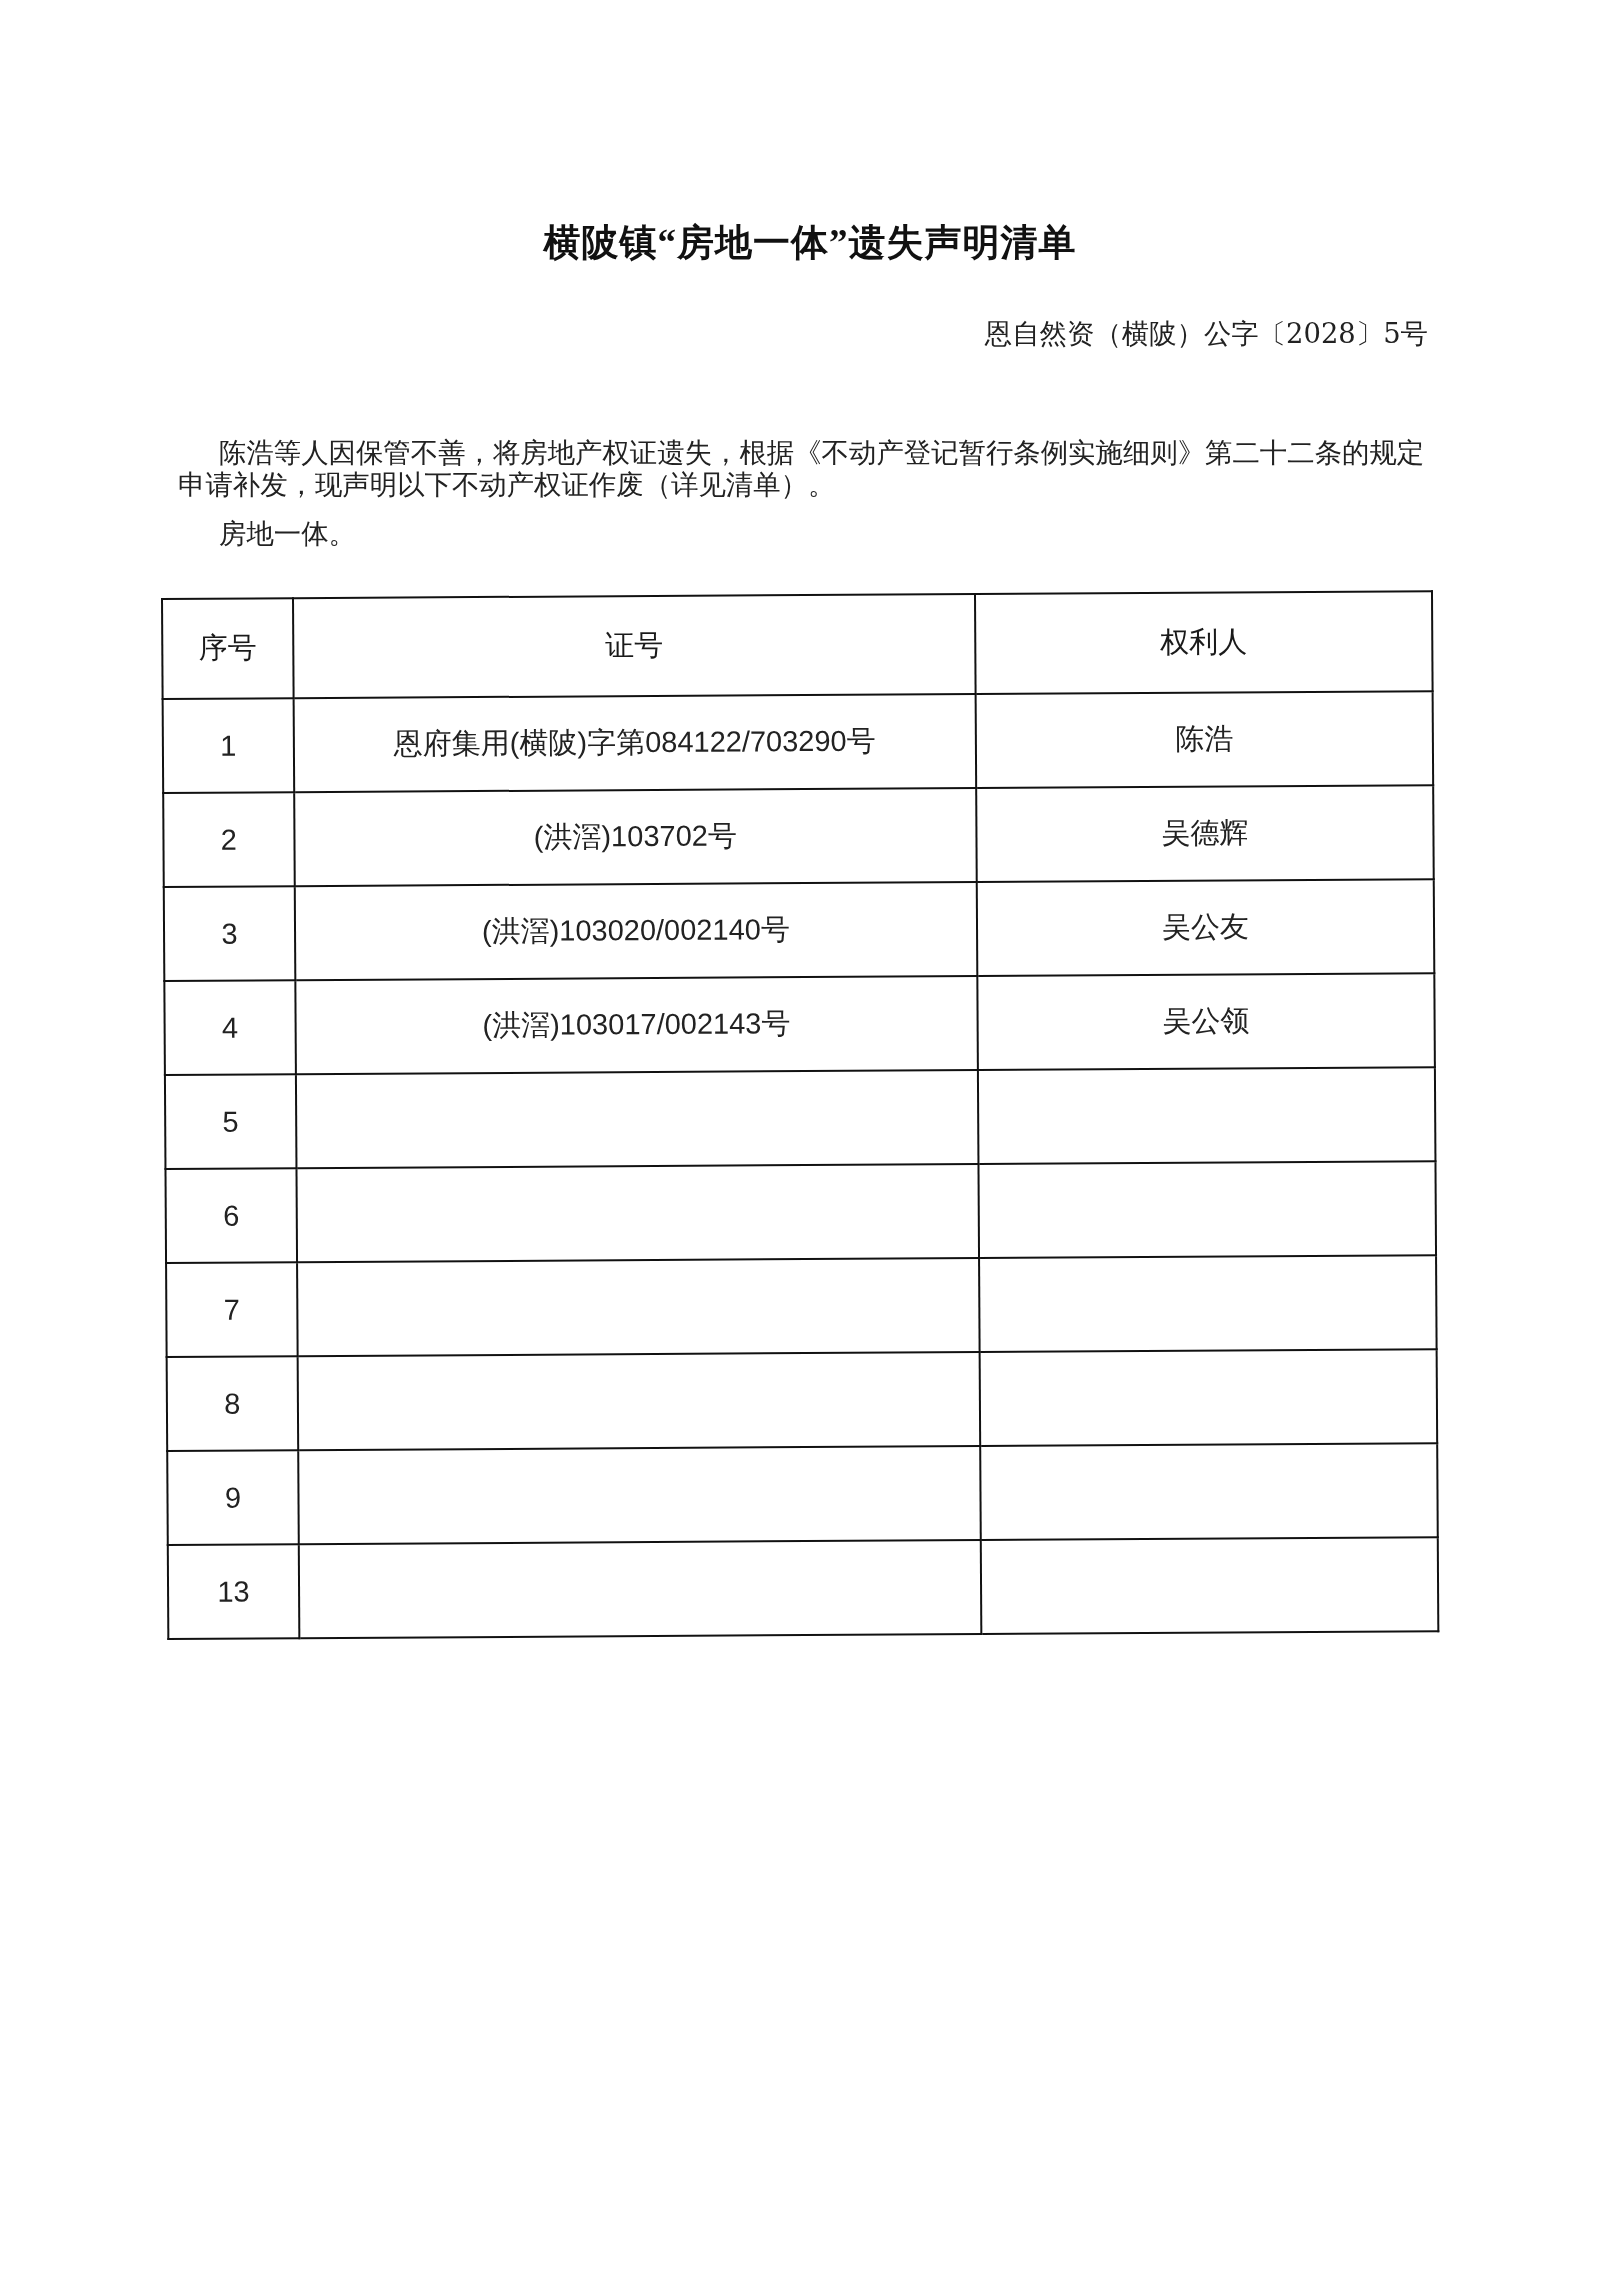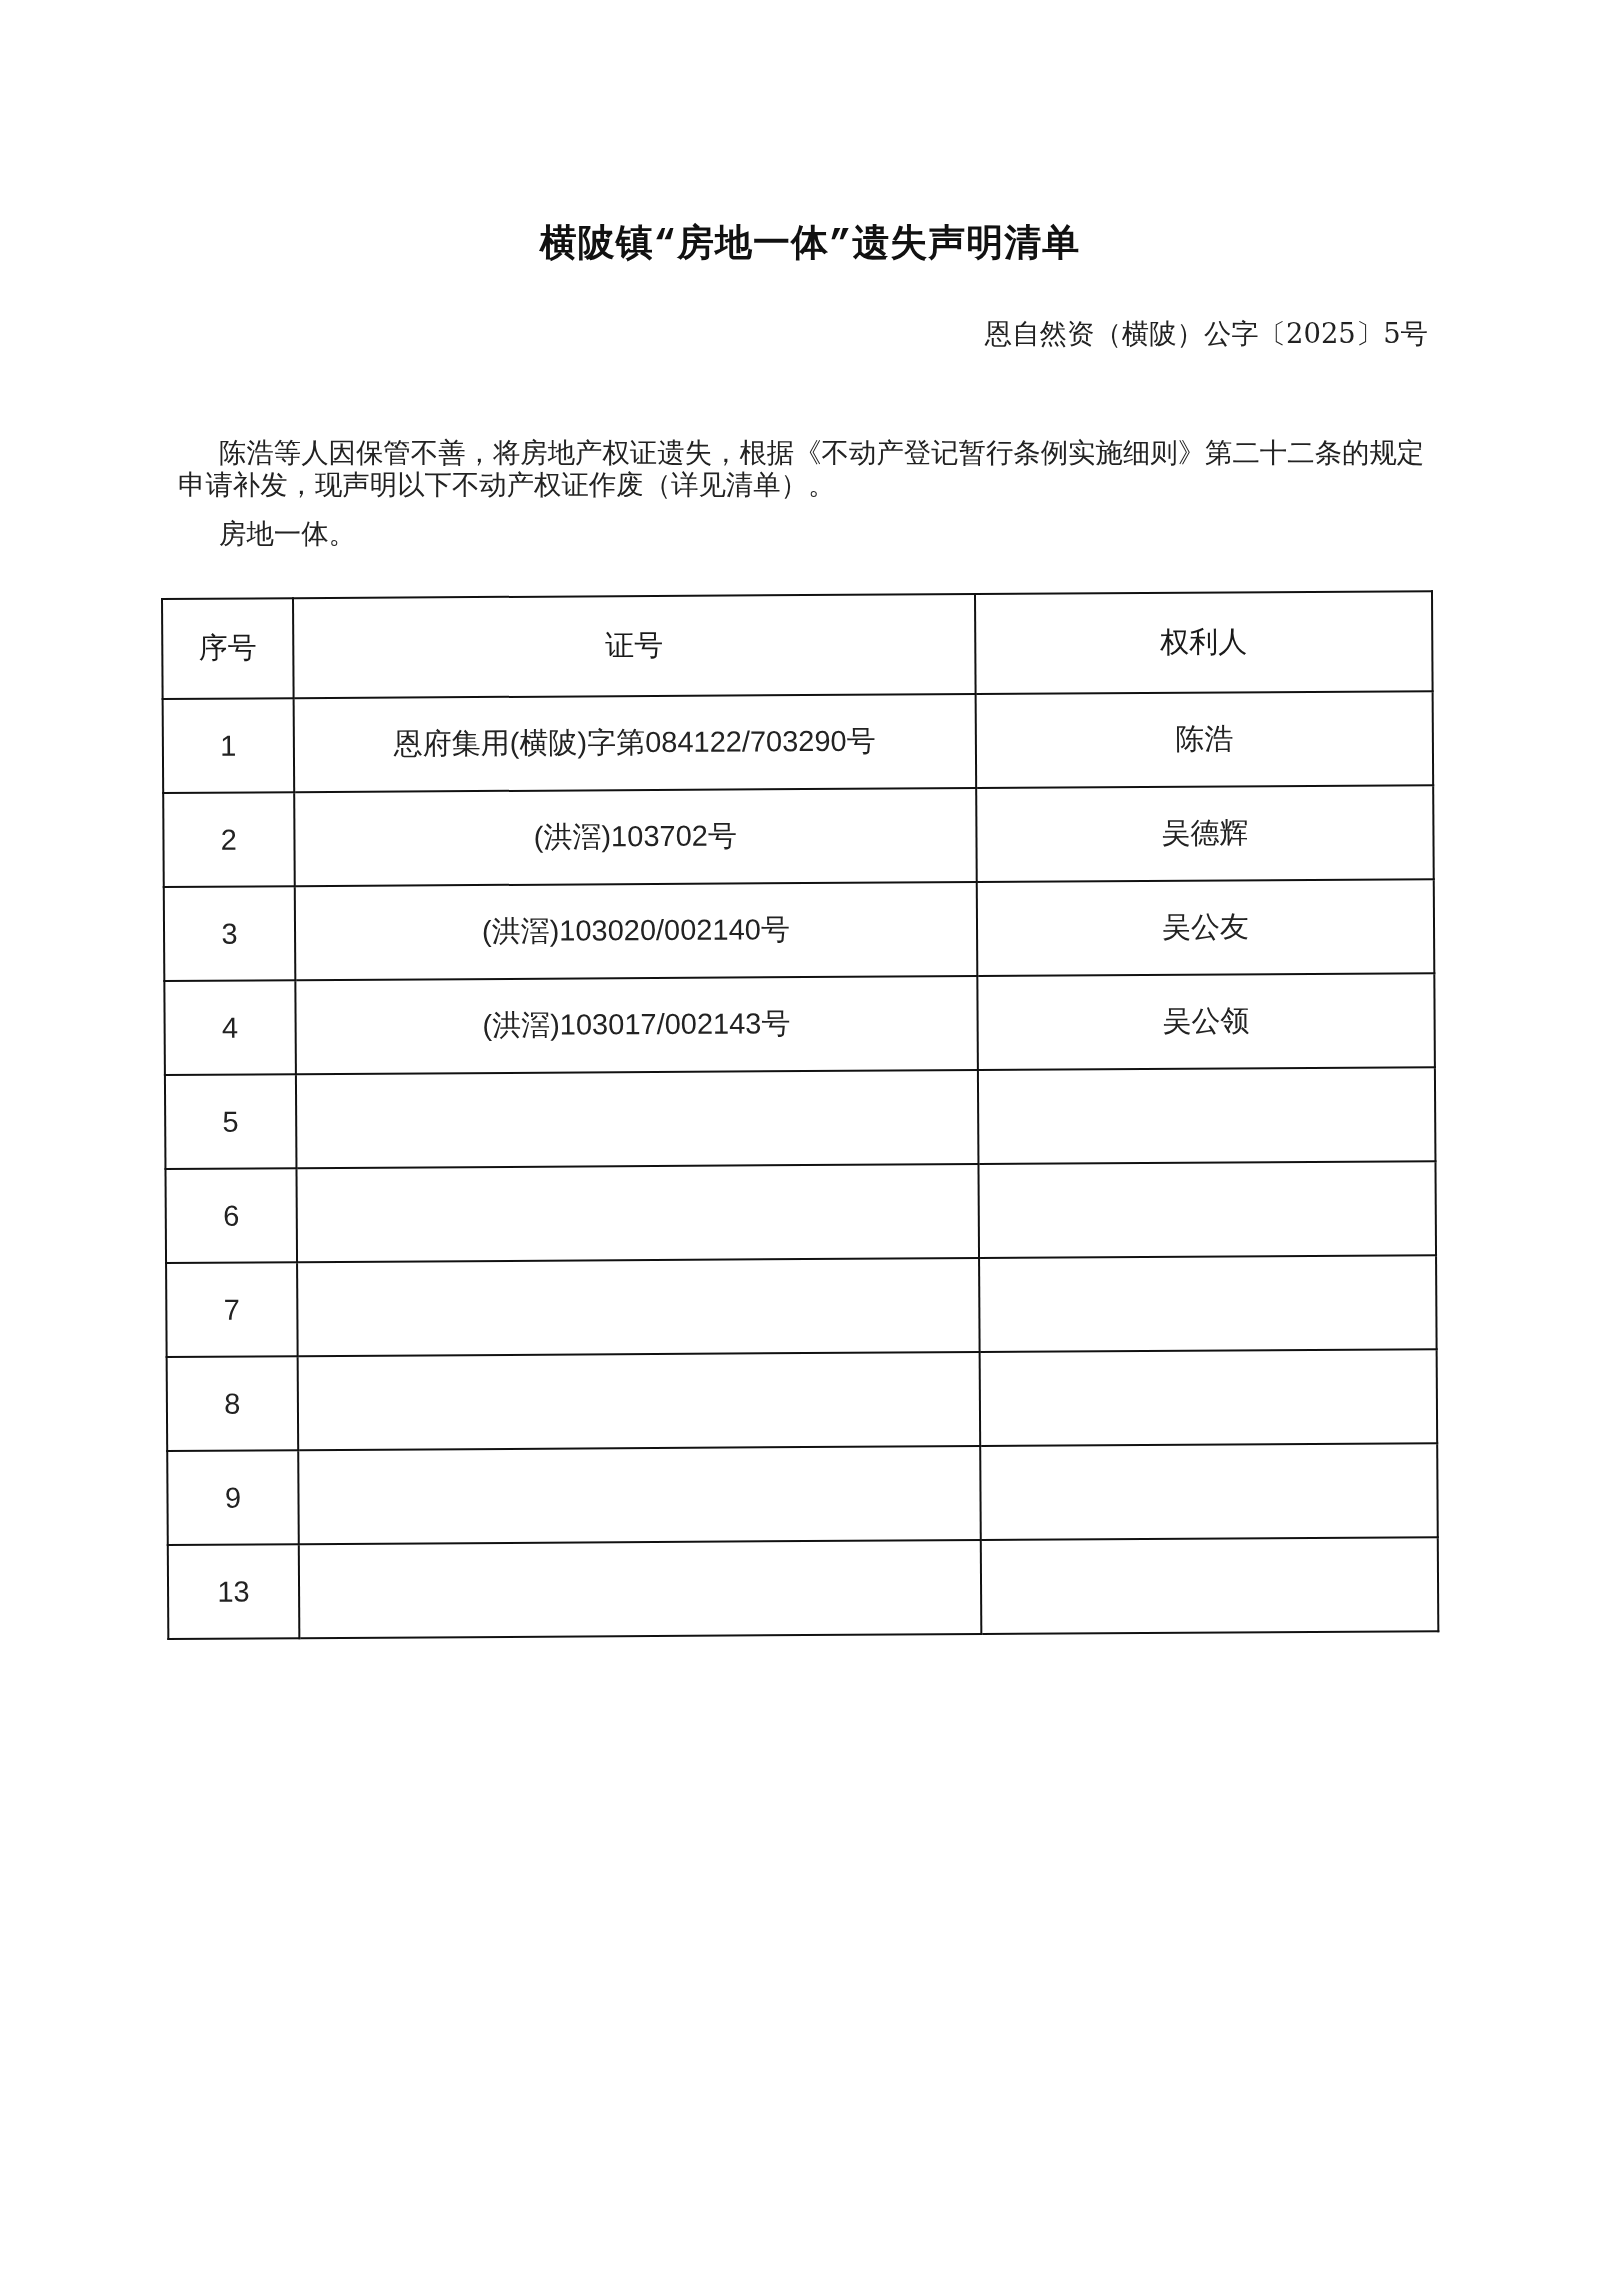--- a/index.html
+++ b/index.html
@@ -1,38 +1,38 @@
 <!DOCTYPE html>
 <html><head>
 <meta charset="utf-8">
 <style>
   html, body { margin:0; padding:0; background:#ffffff; }
   body { width:1620px; height:2292px; position:relative; overflow:hidden;
          font-family:"DejaVu Serif", serif; color:#1a1a1a; }
   .title { position:absolute; top:218px; left:0; width:1620px; text-align:center;
-           font-family:Liberation Mono, monospace; font-weight:bold; font-size:37px; letter-spacing:1px; color:#111; }
+           font-family:Liberation Serif, serif; font-weight:bold; font-size:37px; letter-spacing:1px; color:#111; }
   .ref { position:absolute; top:316px; right:192px; font-size:27.4px; color:#222; }
   .para { position:absolute; left:178px; width:1264px; font-size:27.4px; line-height:32px; color:#222; }
   .p1 { top:437px; text-indent:41px; }
   .p2 { top:518px; text-indent:41px; }
   table.list { position:absolute; top:598px; left:161px; width:1272px; border-collapse:collapse;
                transform:rotate(-0.35deg); transform-origin:left top; }
   table.list td, table.list th { border:2.9px solid #111; text-align:center; vertical-align:middle; padding:0;
                font-family:"Liberation Sans", sans-serif; }
   table.list th { height:98px; font-size:29px; font-weight:normal; font-family:"DejaVu Sans", sans-serif; }
   table.list td { height:92px; font-size:29px; color:#222; }
   col.c1 { width:131px; } col.c2 { width:683px; } col.c3 { width:458px; }
   td.num { font-size:31px; }
   td.cert { font-size:29px; font-family:"DejaVu Sans Condensed","DejaVu Sans", sans-serif; }
 </style>
 </head>
 <body>
 
 <div class="title">横陂镇“房地一体”遗失声明清单</div>
-<div class="ref">恩自然资（横陂）公字〔2025〕5号</div>
+<div class="ref">恩自然资（横陂）公字〔2028〕5号</div>
 <div class="para p1">陈浩等人因保管不善，将房地产权证遗失，根据《不动产登记暂行条例实施细则》第二十二条的规定申请补发，现声明以下不动产权证作废（详见清单）。</div>
 <div class="para p2">房地一体。</div>
 
 <table class="list">
   <colgroup>
       <col class="c1">
       <col class="c2">
       <col class="c3">
     </colgroup>
   <thead>

